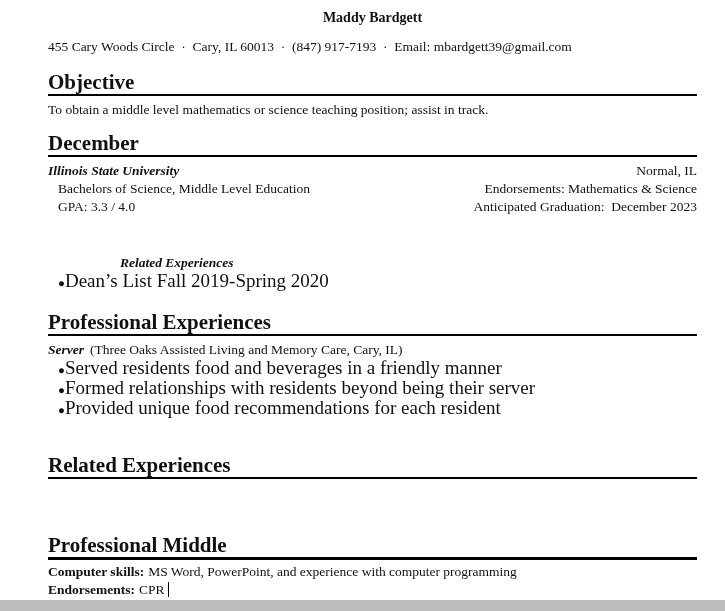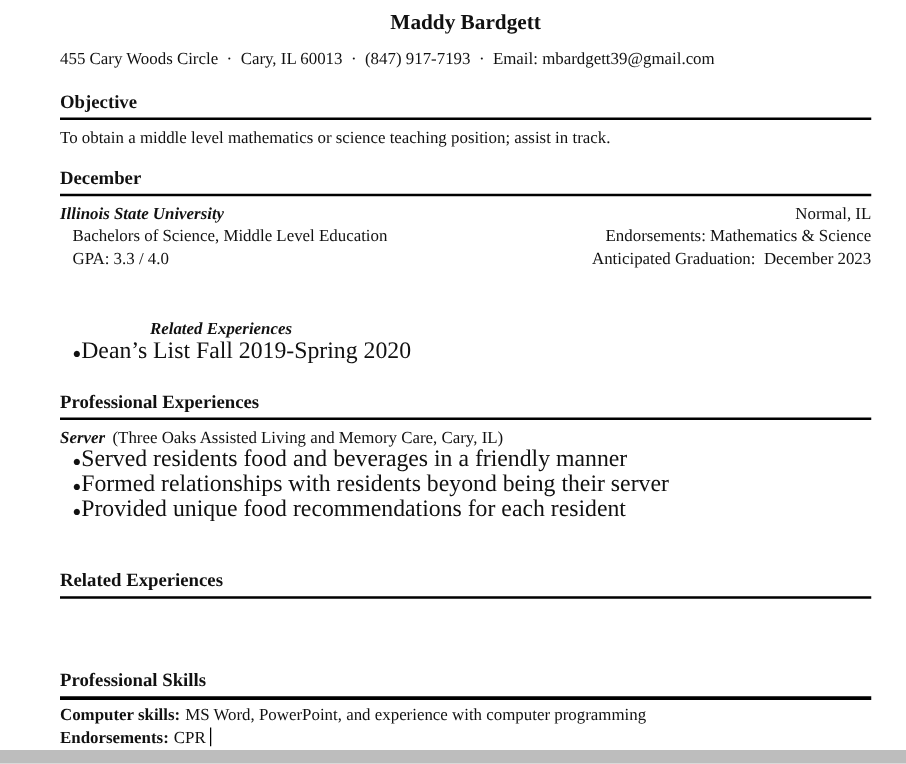--- a/index.html
+++ b/index.html
@@ -11,33 +11,33 @@
     overflow: hidden;
   }
   body { position: relative; }
   .page {
     width: 725px; height: 600px;
     background: #ffffff;
     padding: 6px 28px 0 48px;
   }
   .doc-title {
     text-align: center;
-    font-size: 17px;
+    font-size: 14px;
     line-height: 24px;
     font-weight: bold;
   }
   .contact-line {
     text-align: left;
     font-size: 13.5px;
     line-height: 18px;
     margin-top: 8px;
     white-space: pre-wrap;
   }
   .sec-h {
-    font-size: 15px;
+    font-size: 21px;
     line-height: 20px;
     font-weight: bold;
   }
   .rule {
     border-top: 2px solid #000000;
     margin-top: 2px;
   }
   .rule.thick { border-top-width: 3px; }
   .body-text {
     font-size: 13.5px;
@@ -141,21 +141,21 @@
     <div class="bullet">Formed relationships with residents beyond being their server</div>
     <div class="bullet">Provided unique food recommendations for each resident</div>
   </section>
 
   <section>
     <h2 class="sec-h mt-related">Related Experiences</h2>
     <div class="rule"></div>
   </section>
 
   <section>
-    <h2 class="sec-h mt-skills">Professional Skills</h2>
+    <h2 class="sec-h mt-skills">Professional Middle</h2>
     <div class="rule thick"></div>
 
     <div class="body-text skills-line">
       <span class="b">Computer skills:</span><span class="skill-value">MS Word, PowerPoint, and experience with computer programming</span>
     </div>
 
     <div class="body-text">
       <span class="b">Endorsements:</span><span class="skill-value">CPR</span><span class="caret"></span>
     </div>
   </section>

